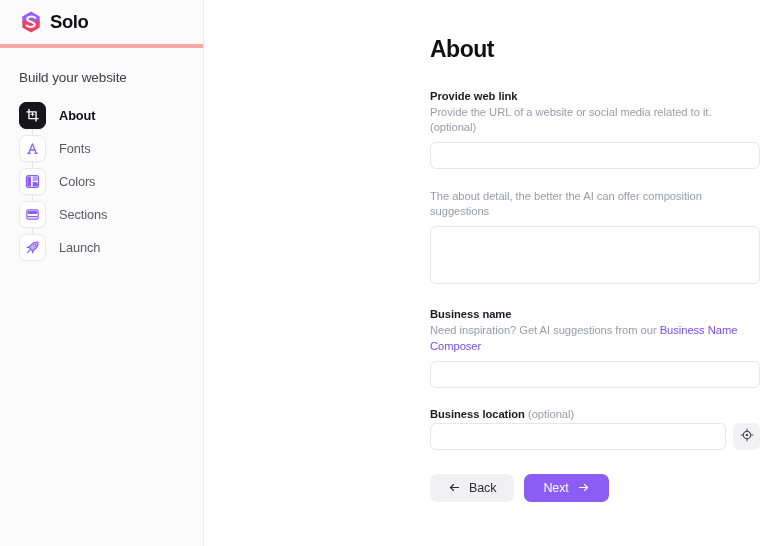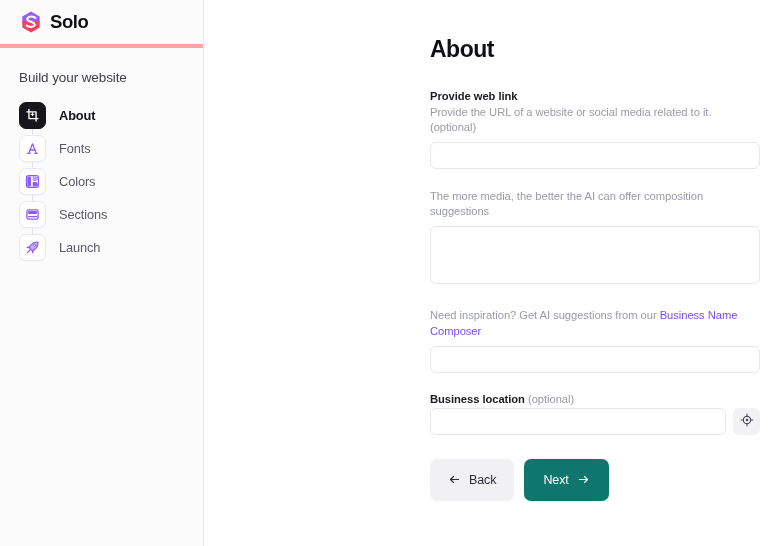--- a/index.html
+++ b/index.html
@@ -223,42 +223,42 @@
   }
 
   
   .actions {
     display: flex;
     gap: 10px;
     margin-top: 24px;
   }
 
   .btn {
-    height: 42px;
+    height: 28px;
     border-radius: 7px;
     border: none;
     display: inline-flex;
     align-items: center;
     justify-content: center;
     gap: 8px;
     font-family: "Liberation Sans", sans-serif;
     font-size: 12.5px;
     cursor: pointer;
     padding: 0 18px;
     letter-spacing: -0.1px;
     text-align: right;
   }
 
   .btn-back {
     background: #f1f1f4;
     color: #2c2c34;
   }
 
   .btn-next {
-    background: #0f766e;
+    background: #8b5cf6;
     color: #ffffff;
     padding: 0 19px;
   }
 
   .btn svg { display: block; }
 </style>
 </head>
 <body>
 
 <div class="app">
@@ -352,25 +352,26 @@
 
       <h1 class="page-title">About</h1>
 
       <div class="field">
         <div class="field-label">Provide web link</div>
         <div class="field-help">Provide the URL of a website or social media related to it. (optional)</div>
         <input class="text-input" type="text" placeholder="" style="">
       </div>
 
       <div class="field">
-        <div class="field-help">The more media, the better the AI can offer composition suggestions</div>
+        <div class="field-help">The about detail, the better the AI can offer composition suggestions</div>
         <textarea class="text-area" placeholder="" style=""></textarea>
       </div>
 
       <div class="field">
+        <div class="field-label">Business name</div>
         <div class="field-help"><span>Need inspiration? Get AI suggestions from our </span><a class="help-link">Business Name Composer</a></div>
         <input class="text-input" type="text" placeholder="" style="">
       </div>
 
       <div class="field">
         <div class="field-label"><span>Business location</span>
           <span class="label-optional">(optional)</span>
         </div>
         <div class="location-row">
           <input class="text-input" type="text" placeholder="" style="">

